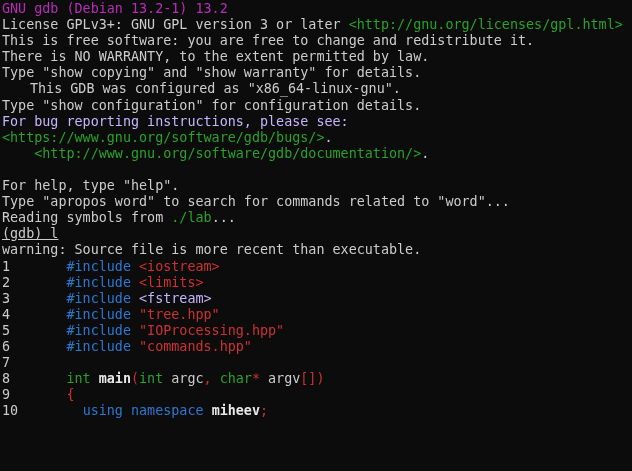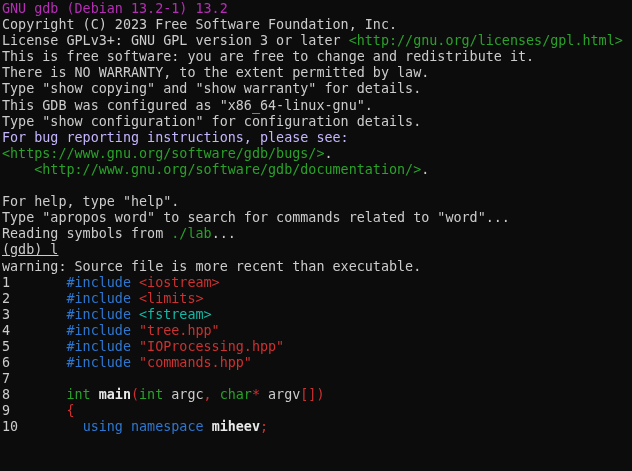--- a/index.html
+++ b/index.html
@@ -29,39 +29,38 @@
     font-weight: bold;
     text-align: right;
   }
 </style>
 </head>
 <body>
 
 <div class="terminal">
   <div>
       <div class="line"><span style="color: rgb(181, 46, 181);">GNU gdb (Debian 13.2-1) 13.2</span></div>
-      <div class="line"><span style="color: rgb(204, 204, 204);">Copyright (C) 2023 Free Software Foundation, Inc.</span></div>
       <div class="line"><span style="color: rgb(204, 204, 204);">License GPLv3+: GNU GPL version 3 or later </span><span style="color: rgb(42, 162, 42);">&lt;http://gnu.org/licenses/gpl.html&gt;</span></div>
       <div class="line"><span style="color: rgb(204, 204, 204);">This is free software: you are free to change and redistribute it.</span></div>
       <div class="line"><span style="color: rgb(204, 204, 204);">There is NO WARRANTY, to the extent permitted by law.</span></div>
       <div class="line"><span style="color: rgb(204, 204, 204);">Type "show copying" and "show warranty" for details.</span></div>
-      <div class="line"><span style="color: rgb(204, 204, 204);">This GDB was configured as "x86_64-linux-gnu".</span></div>
+      <div class="line"><span style="color: rgb(204, 204, 204); margin-left: 28px;">This GDB was configured as "x86_64-linux-gnu".</span></div>
       <div class="line"><span style="color: rgb(204, 204, 204);">Type "show configuration" for configuration details.</span></div>
       <div class="line"><span style="color: #c4b5fd;">For bug reporting instructions, please see:</span></div>
       <div class="line"><span style="color: rgb(42, 162, 42);">&lt;https://www.gnu.org/software/gdb/bugs/&gt;</span><span style="color: rgb(204, 204, 204);">.</span></div>
       <div class="line"><span style="color: rgb(204, 204, 204);">    </span><span style="color: rgb(42, 162, 42);">&lt;http://www.gnu.org/software/gdb/documentation/&gt;</span><span style="color: rgb(204, 204, 204);">.</span></div>
       <div class="line"> </div>
       <div class="line"><span style="color: rgb(204, 204, 204);">For help, type "help".</span></div>
       <div class="line"><span style="color: rgb(204, 204, 204);">Type "apropos word" to search for commands related to "word"...</span></div>
       <div class="line"><span style="color: rgb(204, 204, 204); margin-top: 36px;">Reading symbols from </span><span style="color: rgb(42, 162, 42);">./lab</span><span style="color: rgb(204, 204, 204);">...</span></div>
       <div class="line"><span style="color: rgb(204, 204, 204); text-decoration: underline;">(gdb) l</span></div>
       <div class="line"><span style="color: rgb(204, 204, 204);">warning: Source file is more recent than executable.</span></div>
       <div class="line"><span style="color: rgb(204, 204, 204);">1       </span><span style="color: rgb(46, 119, 208);">#include</span><span style="color: rgb(204, 204, 204);"> </span><span style="color: rgb(205, 49, 49);">&lt;iostream&gt;</span></div>
       <div class="line"><span style="color: rgb(204, 204, 204);">2       </span><span style="color: rgb(46, 119, 208);">#include</span><span style="color: rgb(204, 204, 204);"> </span><span style="color: rgb(205, 49, 49);">&lt;limits&gt;</span></div>
-      <div class="line"><span style="color: rgb(204, 204, 204);">3       </span><span style="color: rgb(46, 119, 208);">#include</span><span style="color: rgb(204, 204, 204);"> </span><span style="color: #14b8a6;">&lt;fstream&gt;</span></div>
+      <div class="line"><span style="color: rgb(204, 204, 204);">3       </span><span style="color: rgb(46, 119, 208);">#include</span><span style="color: rgb(204, 204, 204);"> </span><span style="color: #c4b5fd;">&lt;fstream&gt;</span></div>
       <div class="line"><span style="color: rgb(204, 204, 204);">4       </span><span style="color: rgb(46, 119, 208);">#include</span><span style="color: rgb(204, 204, 204);"> </span><span style="color: rgb(205, 49, 49);">"tree.hpp"</span></div>
       <div class="line"><span style="color: rgb(204, 204, 204);">5       </span><span style="color: rgb(46, 119, 208);">#include</span><span style="color: rgb(204, 204, 204);"> </span><span style="color: rgb(205, 49, 49);">"IOProcessing.hpp"</span></div>
       <div class="line"><span style="color: rgb(204, 204, 204);">6       </span><span style="color: rgb(46, 119, 208);">#include</span><span style="color: rgb(204, 204, 204);"> </span><span style="color: rgb(205, 49, 49);">"commands.hpp"</span></div>
       <div class="line"><span style="color: rgb(204, 204, 204);">7</span></div>
       <div class="line"><span style="color: rgb(204, 204, 204);">8       </span><span style="color: rgb(42, 162, 42);">int</span><span style="color: rgb(204, 204, 204);"> </span><span class="bold" style="color: rgb(233, 233, 233);">main</span><span style="color: rgb(205, 49, 49);">(</span><span style="color: rgb(42, 162, 42);">int</span><span style="color: rgb(204, 204, 204);"> argc</span><span style="color: rgb(205, 49, 49);">,</span><span style="color: rgb(204, 204, 204);"> </span><span style="color: rgb(42, 162, 42);">char</span><span style="color: rgb(205, 49, 49);">*</span><span style="color: rgb(204, 204, 204);"> argv</span><span style="color: rgb(205, 49, 49);">[])</span></div>
       <div class="line"><span style="color: rgb(204, 204, 204);">9       </span><span style="color: rgb(205, 49, 49);">{</span></div>
       <div class="line"><span style="color: rgb(204, 204, 204);">10        </span><span style="color: rgb(46, 119, 208);">using</span><span style="color: rgb(204, 204, 204);"> </span><span style="color: rgb(46, 119, 208);">namespace</span><span style="color: rgb(204, 204, 204);"> </span><span class="bold" style="color: rgb(233, 233, 233);">miheev</span><span style="color: rgb(205, 49, 49);">;</span></div>
     </div>
 </div>
 

